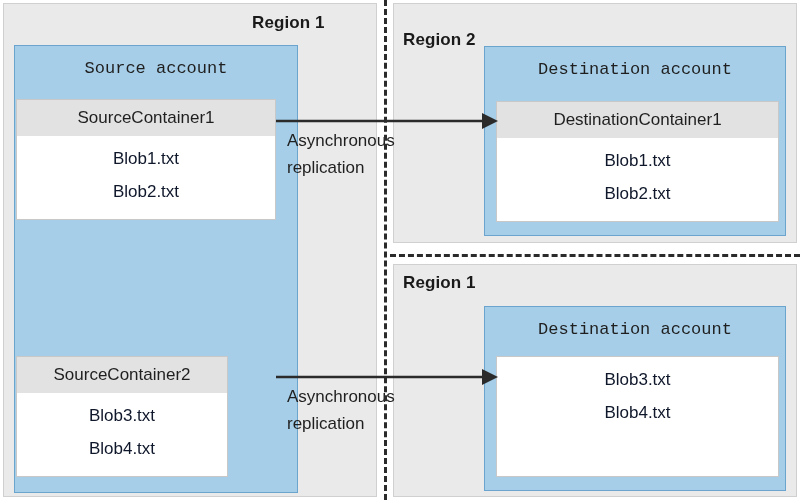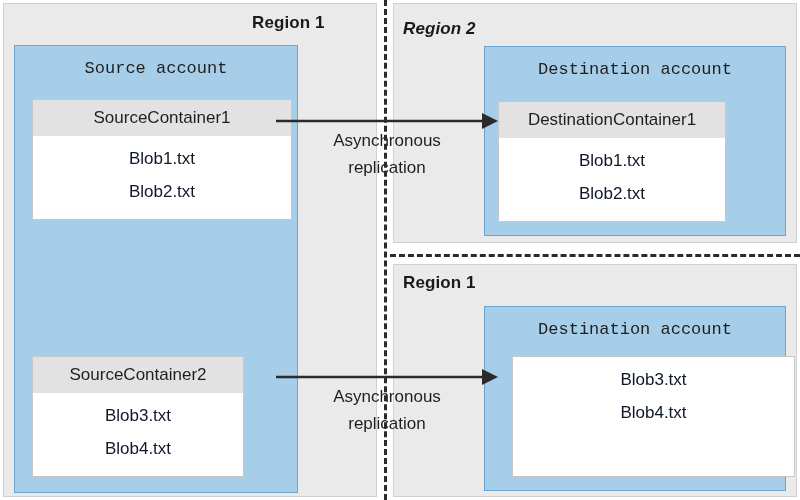--- a/index.html
+++ b/index.html
@@ -32,21 +32,21 @@
 
   .region-title {
     position: absolute;
     font-size: 17px;
     font-weight: bold;
     color: #1a1a1a;
     letter-spacing: 0.1px;
     white-space: nowrap;
   }
   #region1-title { left: 252px; top: 13px; }
-  #region2-title { left: 403px; top: 19px; font-style: italic; }
+  #region2-title { left: 403px; top: 30px; }
   #region3-title { left: 403px; top: 273px; }
 
   
   #divider-vertical {
     position: absolute;
     left: 384px;
     top: 0px;
     width: 0;
     height: 500px;
     border-left: 3px dashed #2b2b2b;
@@ -83,25 +83,24 @@
   #source-account .account-label   { top: 13px; }
   #dest-account-2 .account-label   { top: 13px; }
   #dest-account-3 .account-label   { top: 13px; }
 
   
   .container-box {
     position: absolute;
     background: #ffffff;
     border: 1px solid #c8c8c8;
     box-sizing: border-box;
-    margin-left: 16px;
   }
   #src-container-1  { left: 16px;  top: 99px;  width: 260px; height: 121px; }
   #src-container-2  { left: 16px;  top: 356px; width: 212px; height: 121px; }
-  #dst-container-1  { left: 482px; top: 101px; width: 228px; height: 121px; }
+  #dst-container-1  { left: 496px; top: 101px; width: 283px; height: 121px; }
   #dst-container-2  { left: 496px; top: 356px; width: 283px; height: 121px; }
 
   .container-header {
     background: #e2e2e2;
     text-align: center;
     font-size: 17px;
     color: #1f1f1f;
     height: 36px;
     line-height: 36px;
     white-space: nowrap;
@@ -121,21 +120,21 @@
   .arrow-svg {
     position: absolute;
     overflow: visible;
   }
   #arrow-1 { left: 276px; top: 108px; }
   #arrow-2 { left: 276px; top: 364px; }
 
   .arrow-label {
     position: absolute;
     width: 200px;
-    text-align: center;
+    text-align: left;
     font-size: 17px;
     color: #1f1f1f;
     line-height: 27px;
   }
   #arrow-label-1 { left: 287px; top: 127px; }
   #arrow-label-2 { left: 287px; top: 383px; }
 </style>
 </head>
 <body>
 

